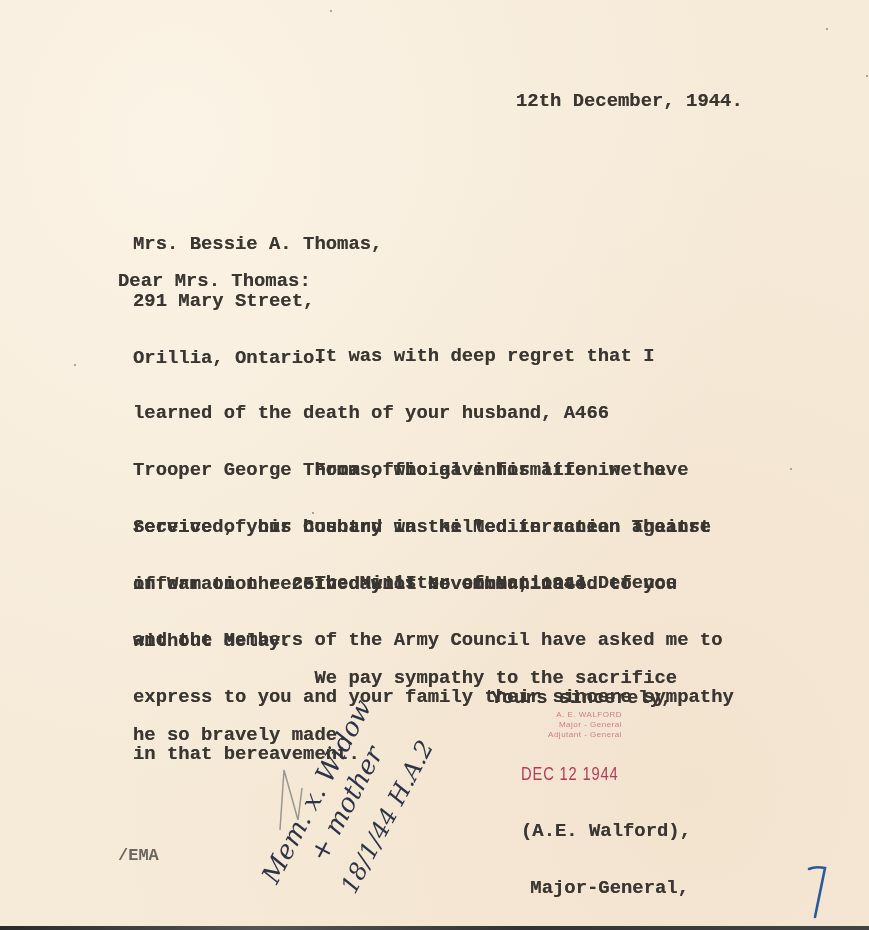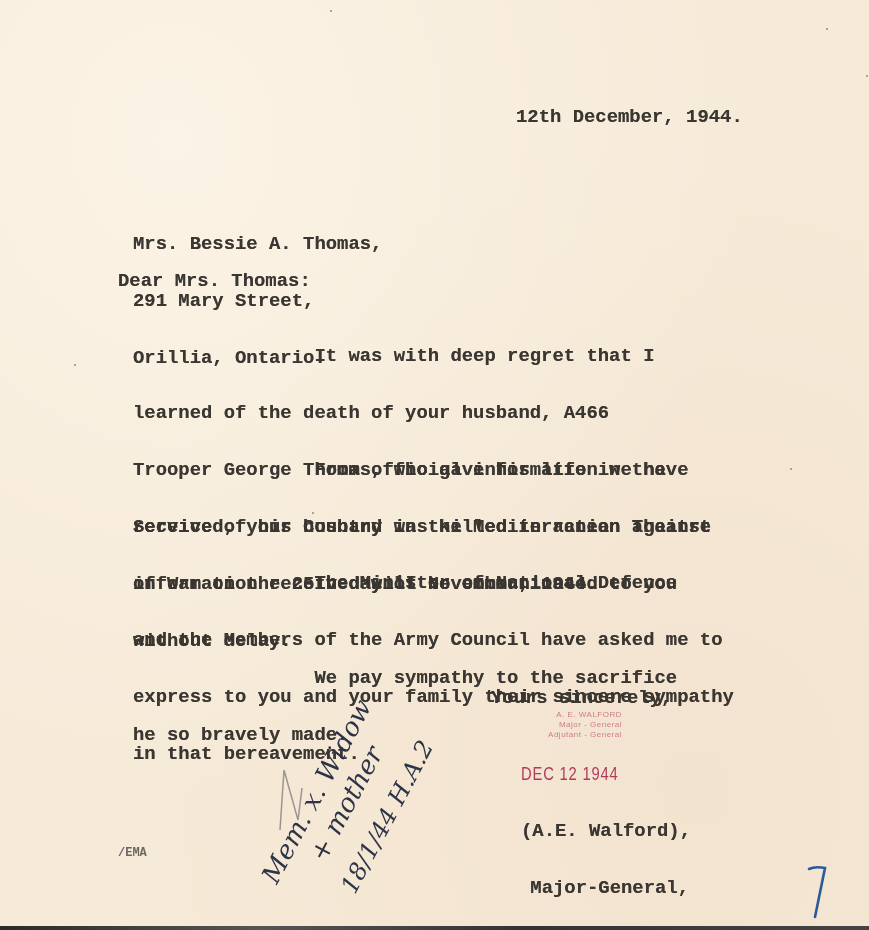--- a/index.html
+++ b/index.html
@@ -50,37 +50,37 @@
     position: absolute;
     font-family: "DejaVu Serif", serif; font-style: italic;
     color: #2d3448; font-size: 26px; white-space: nowrap;
     transform-origin: left bottom;
   }
   .page-num {
     position: absolute; left: 805px; top: 863px; width: 30px; height: 60px;
   }
   .initials {
     position: absolute; left: 118px; top: 846px;
-    font-size: 12px; color: #6b6660; font-weight: bold;
+    font-size: 17px; color: #6b6660; font-weight: bold;
   }
   .speck { position: absolute; width: 2px; height: 2px; background: #6a625a; border-radius: 50%; opacity: 0.7; }
 </style>
 </head>
 <body>
 
 <div class="paper"></div>
 
 <div class="speck" style="left:826px;top:28px"></div>
 <div class="speck" style="left:866px;top:75px"></div>
 <div class="speck" style="left:330px;top:10px"></div>
 <div class="speck" style="left:790px;top:468px"></div>
 <div class="speck" style="left:74px;top:364px"></div>
 <div class="speck" style="left:312px;top:512px"></div>
 
-<div class="type" style="left:516px;top:108px">12th December, 1944.</div>
+<div class="type" style="left:516px;top:92px">12th December, 1944.</div>
 
 <div class="type" style="left:118px;top:197px">
   <span class="ln">Mrs. Bessie A. Thomas,</span>
   <span class="ln">291 Mary Street,</span>
   <span class="ln">Orillia, Ontario.</span>
 </div>
 
 <div class="type" style="left:118px;top:272px">Dear Mrs. Thomas:</div>
 
 <div class="type" style="left:118px;top:309px">

